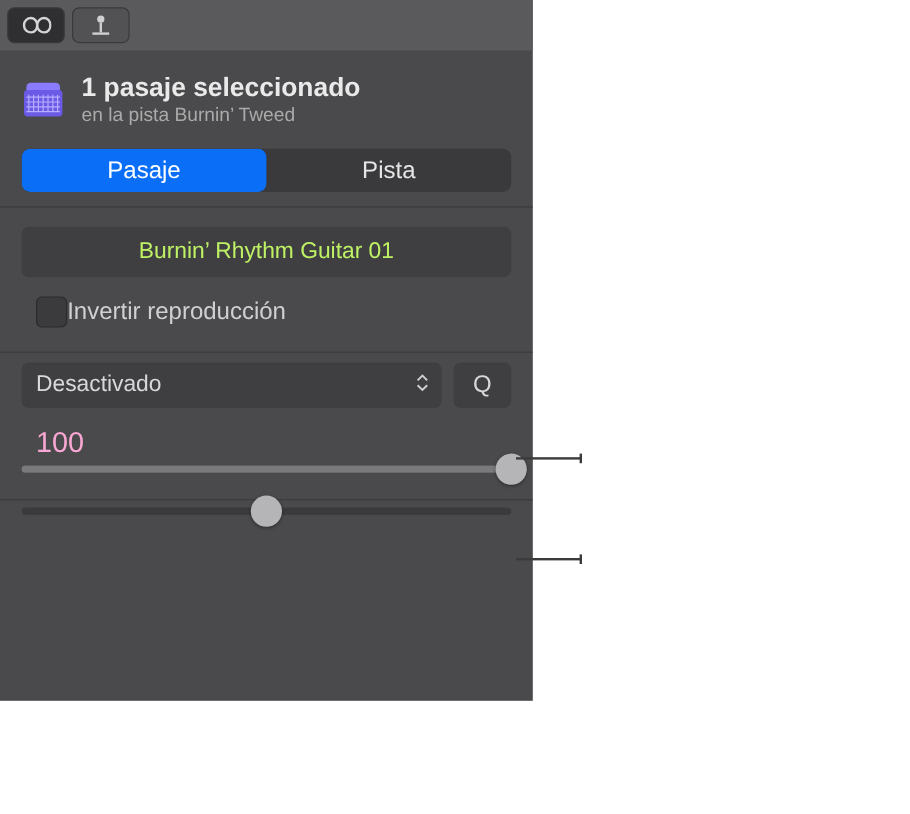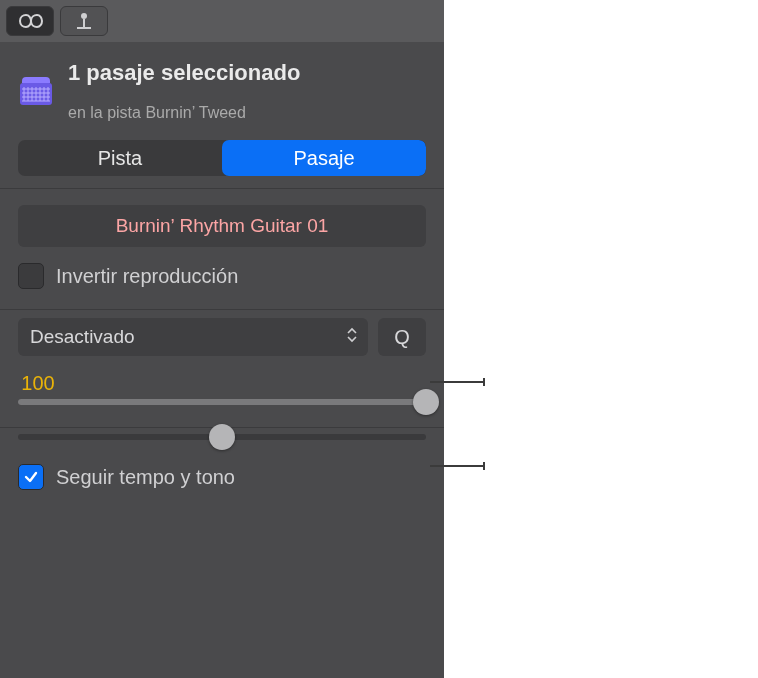--- a/index.html
+++ b/index.html
@@ -1,32 +1,32 @@
 <!DOCTYPE html>
 <html><head>
 <meta charset="utf-8">
 <style>
 * { margin: 0; padding: 0; box-sizing: border-box; font-family: -apple-system, "Helvetica Neue", Arial, sans-serif; }
 body { width: 758px; height: 678px; background: #fff; position: relative; }
-.panel { width: 444px; height: 678px; background: #4a4a4c; color: #cfcfd1; position: relative; overflow: hidden; }
+.panel { width: 444px; height: 584px; background: #4a4a4c; color: #cfcfd1; position: relative; overflow: hidden; }
 .topbar { display: flex; gap: 6px; padding: 6px; background: #5a5a5c; }
 .topbtn { width: 48px; height: 30px; background: #525254; border: 1px solid #3a3a3c; border-radius: 6px; display: flex; align-items: center; justify-content: center; }
 .topbtn.active { background: #2f2f31; }
 .hdr { display: flex; align-items: center; gap: 14px; padding: 18px 18px 10px 18px; }
 .trkicon { width: 36px; height: 32px; }
 .hdr-t { font-size: 22px; font-weight: 600; color: #eaeaea; }
-.hdr-s { font-size: 16px; color: #aaaaaa; margin-top: 18px; }
+.hdr-s { font-size: 16px; color: #aaaaaa; margin-top: 2px; }
 .seg { display: flex; margin: 8px 18px 12px 18px; background: #3a3a3c; border-radius: 7px; height: 36px; overflow: hidden; }
 .seg-btn { flex: 1; display: flex; align-items: center; justify-content: center; font-size: 20px; color: #e6e6e6; }
 .seg-btn.sel { background: #0a6ff6; color: #fff; border-radius: 7px; }
 .pad { padding: 12px 18px 0 18px; }
-.namebox { background: #3f3f41; border-radius: 6px; height: 42px; display: flex; align-items: center; justify-content: center; font-size: 19px; color: #fca5a5; }
-.row { display: flex; align-items: center; gap: 12px; padding: 16px 18px; }
+.namebox { background: #3f3f41; border-radius: 6px; height: 42px; display: flex; align-items: center; justify-content: center; font-size: 19px; color: #bef264; }
+.row { display: flex; align-items: center; padding: 16px 18px; margin-left: 12px; }
 .row-lab { font-size: 20px; color: #d0d0d2; flex: 1; }
-.row-val { font-size: 20px; color: #eab308; min-width: 40px; text-align: center; }
+.row-val { font-size: 24px; color: #f9a8d4; min-width: 40px; text-align: left; }
 .ck { width: 26px; height: 26px; border-radius: 5px; background: #3b3b3d; border: 1px solid #2a2a2c; }
 .ck.on { background: #0a6ff6; display: flex; align-items: center; justify-content: center; }
 .sep { height: 1px; background: #3b3b3d; margin: 4px 0; }
 .dd-row { display: flex; gap: 10px; padding: 4px 18px 10px 18px; align-items: center; }
 .dd { flex: 1; background: #3f3f41; border-radius: 6px; height: 38px; display: flex; align-items: center; padding: 0 12px; position: relative; }
 .dd-txt { font-size: 19px; color: #d8d8da; }
 .dd-arr { position: absolute; right: 10px; }
 .qbtn { width: 48px; height: 38px; background: #3f3f41; border-radius: 6px; display: flex; align-items: center; justify-content: center; font-size: 20px; color: #d8d8da; }
 .slider-wrap { padding: 2px 18px 18px 18px; position: relative; }
 .track { height: 6px; background: #3a3a3c; border-radius: 3px; position: relative; }
@@ -74,22 +74,22 @@
           <line x1="4" y1="26" x2="32" y2="26"></line>
       </g>
     </svg>
     <div>
       <div class="hdr-t">1 pasaje seleccionado</div>
       <div class="hdr-s">en la pista Burnin’ Tweed</div>
     </div>
   </div>
 
   <div class="seg">
+    <div class="seg-btn sel">Pasaje</div>
     <div class="seg-btn">Pista</div>
-    <div class="seg-btn sel">Pasaje</div>
   </div>
 
   <div class="sep"></div>
 
   <div class="pad">
     <div class="namebox">Burnin’ Rhythm Guitar 01</div>
   </div>
 
   <div class="row">
     <div class="ck"></div>
@@ -121,25 +121,17 @@
   </div>
 
   <div class="sep"></div>
 
   <div class="slider-wrap">
     <div class="track">
       <div class="thumb" style="left:50%"></div>
     </div>
   </div>
 
-  <div class="row" style="padding-top:6px">
-    <div class="ck on">
-      <svg width="16" height="16" viewBox="0 0 16 16">
-        <path d="M3 8 L7 12 L13 4" stroke="#fff" stroke-width="2.4" fill="none" stroke-linecap="round" stroke-linejoin="round"></path>
-      </svg>
-    </div>
-    <div class="row-lab">Seguir tempo y tono</div>
-  </div>
 
 </div>
 
 <div class="callout" style="left:430px; top:381px; width:54px;"></div>
 <div class="callout" style="left:430px; top:465px; width:54px;"></div>
 
 </body></html>

